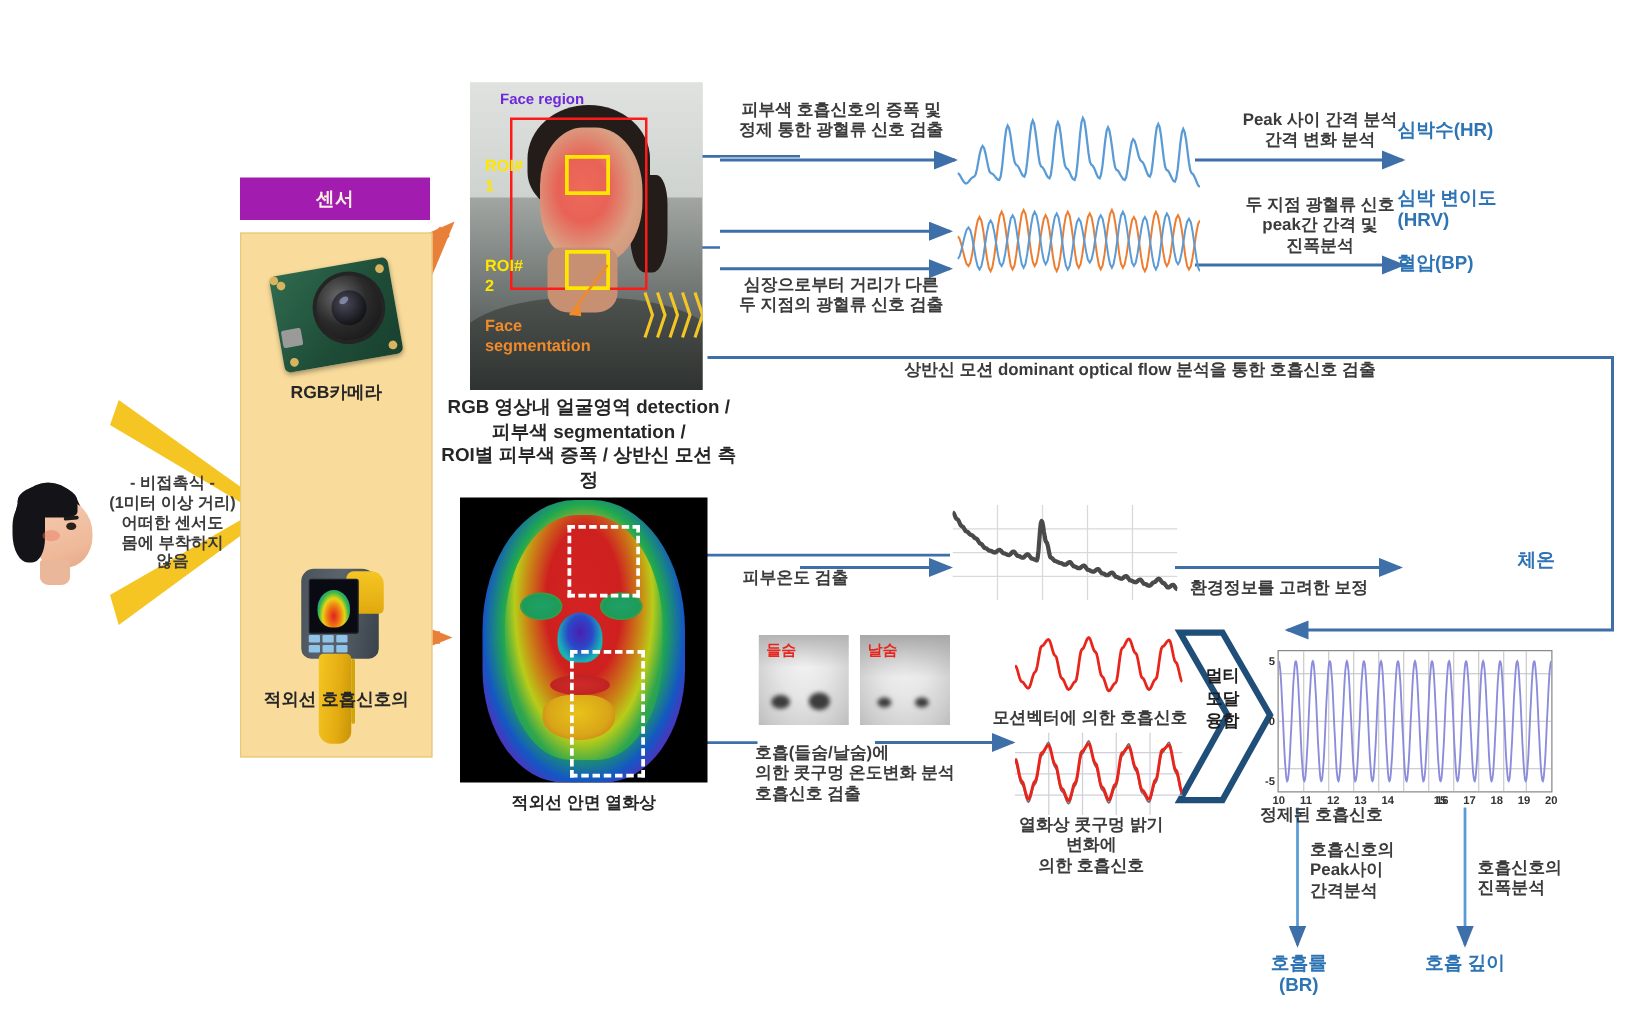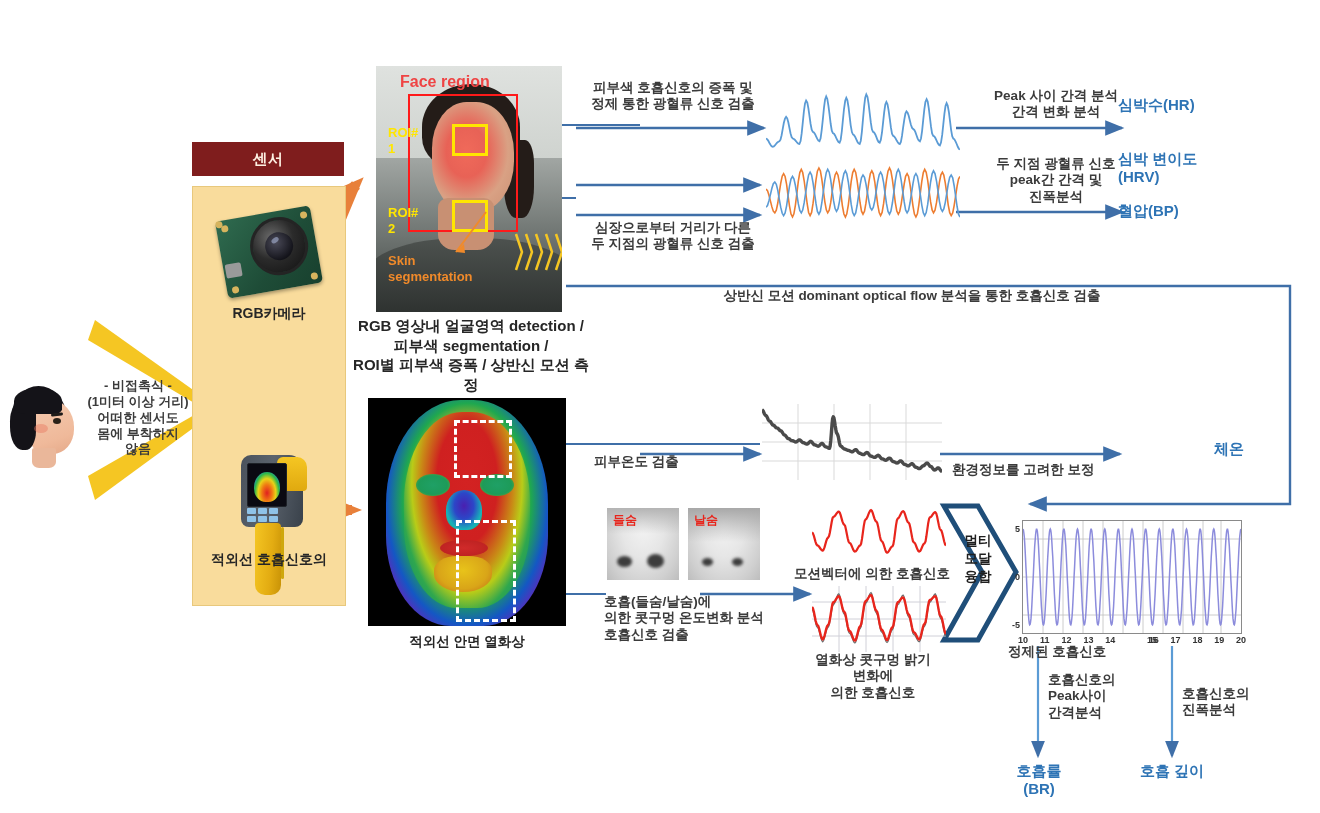--- a/index.html
+++ b/index.html
@@ -24,21 +24,21 @@
     position: absolute;
     line-height: 1.22;
     white-space: pre-line;
     font-weight: bold;
   }
   .c-dark { color: #3b3b3b; }
 
   
   #sensor-header {
     left: 192px; top: 142px; width: 152px; height: 34px;
-    background: #7f1d1d;
+    background: #a21caf;
     display: flex; align-items: center; justify-content: center;
     font-size: 15px; font-weight: bold; color: #fdf0e2;
     letter-spacing: .5px;
   }
   #sensor-panel {
     left: 192px; top: 186px; width: 152px; height: 418px;
     background: #f9dc9c;
     border: 1px solid #e8c87c;
   }
 
@@ -189,21 +189,21 @@
   }
   .face-rect {
     position:absolute; left:32px; top:28px; width:106px; height:134px;
     border:2px solid #ff1a1a;
   }
   .roi-box {
     position:absolute; width:30px; height:26px; border:3px solid #ffe600;
   }
   #roi1-box { left:76px; top:58px; }
   #roi2-box { left:76px; top:134px; }
-  .lbl-face-region { left:400px; top:72px; font-size:16px; color:#ef4444; }
+  .lbl-face-region { left:400px; top:72px; font-size:12px; color:#6d28d9; }
   .lbl-roi1 { left:388px; top:125px; font-size:13px; color:#ffe600; }
   .lbl-roi2 { left:388px; top:205px; font-size:13px; color:#ffe600; }
   .lbl-skin-seg { left:388px; top:253px; font-size:13px; color:#f08a2a; }
   .photo-caption {
     left:346px; top:316px; width:250px; text-align:center;
     font-size:15px; color:#262626; font-weight:bold; line-height:1.3;
   }
 
   
   #thermal-photo {
@@ -428,21 +428,21 @@
     <svg style="position:absolute;left:72px;top:142px" width="44" height="52">
       <path d="M38,4 L8,44" stroke="#f08a2a" stroke-width="2" fill="none"></path>
       <path d="M8,44 L16,36 L17,45 z" fill="#f08a2a"></path>
     </svg>
   </div>
   <div class="txt lbl-face-region">Face region</div>
   <div class="txt lbl-roi1">ROI#
 1</div>
   <div class="txt lbl-roi2">ROI#
 2</div>
-  <div class="txt lbl-skin-seg">Skin
+  <div class="txt lbl-skin-seg">Face
 segmentation</div>
   <div class="txt photo-caption">RGB 영상내 얼굴영역 detection /
 피부색 segmentation /
 ROI별 피부색 증폭 / 상반신 모션 측정</div>
 
   <div class="abs" id="thermal-photo">
     <div class="th-outer"></div>
     <div class="th-face"></div>
     <div class="th-eye-l"></div>
     <div class="th-eye-r"></div>

